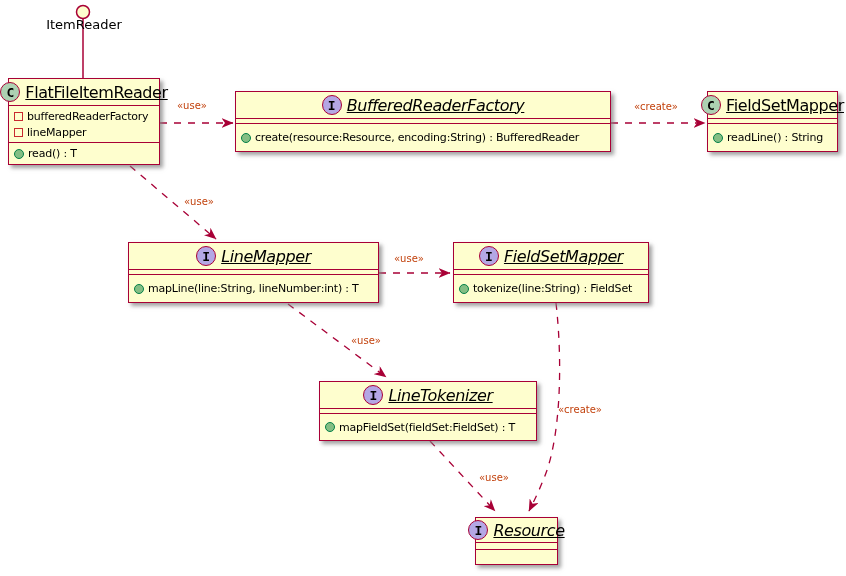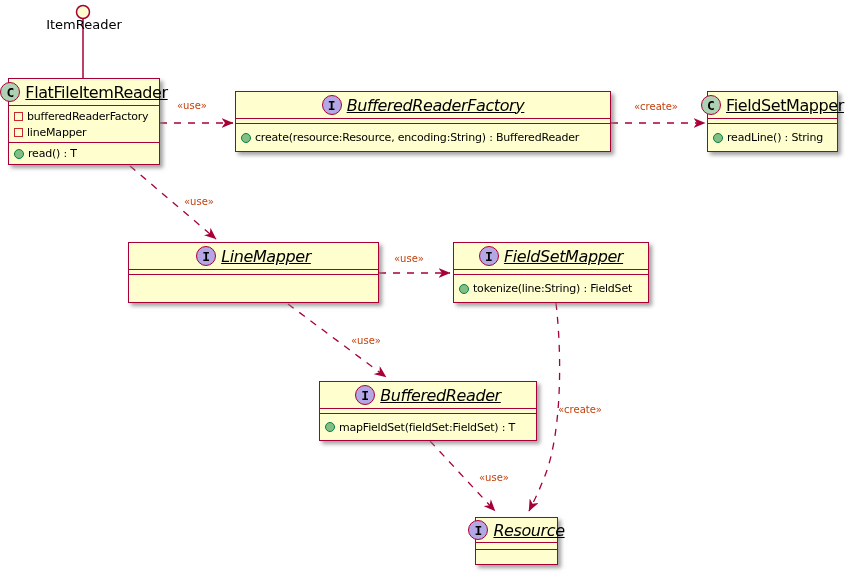--- a/index.html
+++ b/index.html
@@ -147,40 +147,46 @@
       </div>
     </div>
   </div>
 
   <div class="uml-box iface" style="left:128px;top:242px;width:251px;height:61px;">
     <div class="uml-header">
       <span class="kind-circle kind-iface">I</span>
       <span class="uml-title">LineMapper</span>
     </div>
     <div class="sect divided" style="flex:0 0 5px;"></div>
+    <div class="sect members" style="flex:1;">
+      <div class="member-row">
+        <span class="method-icon"></span>
+        <span>mapLine(line:String, lineNumber:int) : T</span>
+      </div>
+    </div>
   </div>
 
   <div class="uml-box iface" style="left:453px;top:242px;width:196px;height:61px;">
     <div class="uml-header">
       <span class="kind-circle kind-iface">I</span>
       <span class="uml-title">FieldSetMapper</span>
     </div>
     <div class="sect divided" style="flex:0 0 5px;"></div>
     <div class="sect members" style="flex:1;">
       <div class="member-row">
         <span class="method-icon"></span>
         <span>tokenize(line:String) : FieldSet</span>
       </div>
     </div>
   </div>
 
   <div class="uml-box iface" style="left:319px;top:381px;width:218px;height:60px;">
     <div class="uml-header">
       <span class="kind-circle kind-iface">I</span>
-      <span class="uml-title">BufferedReader</span>
+      <span class="uml-title">LineTokenizer</span>
     </div>
     <div class="sect divided" style="flex:0 0 5px;"></div>
     <div class="sect members" style="flex:1;">
       <div class="member-row">
         <span class="method-icon"></span>
         <span>mapFieldSet(fieldSet:FieldSet) : T</span>
       </div>
     </div>
   </div>
 

